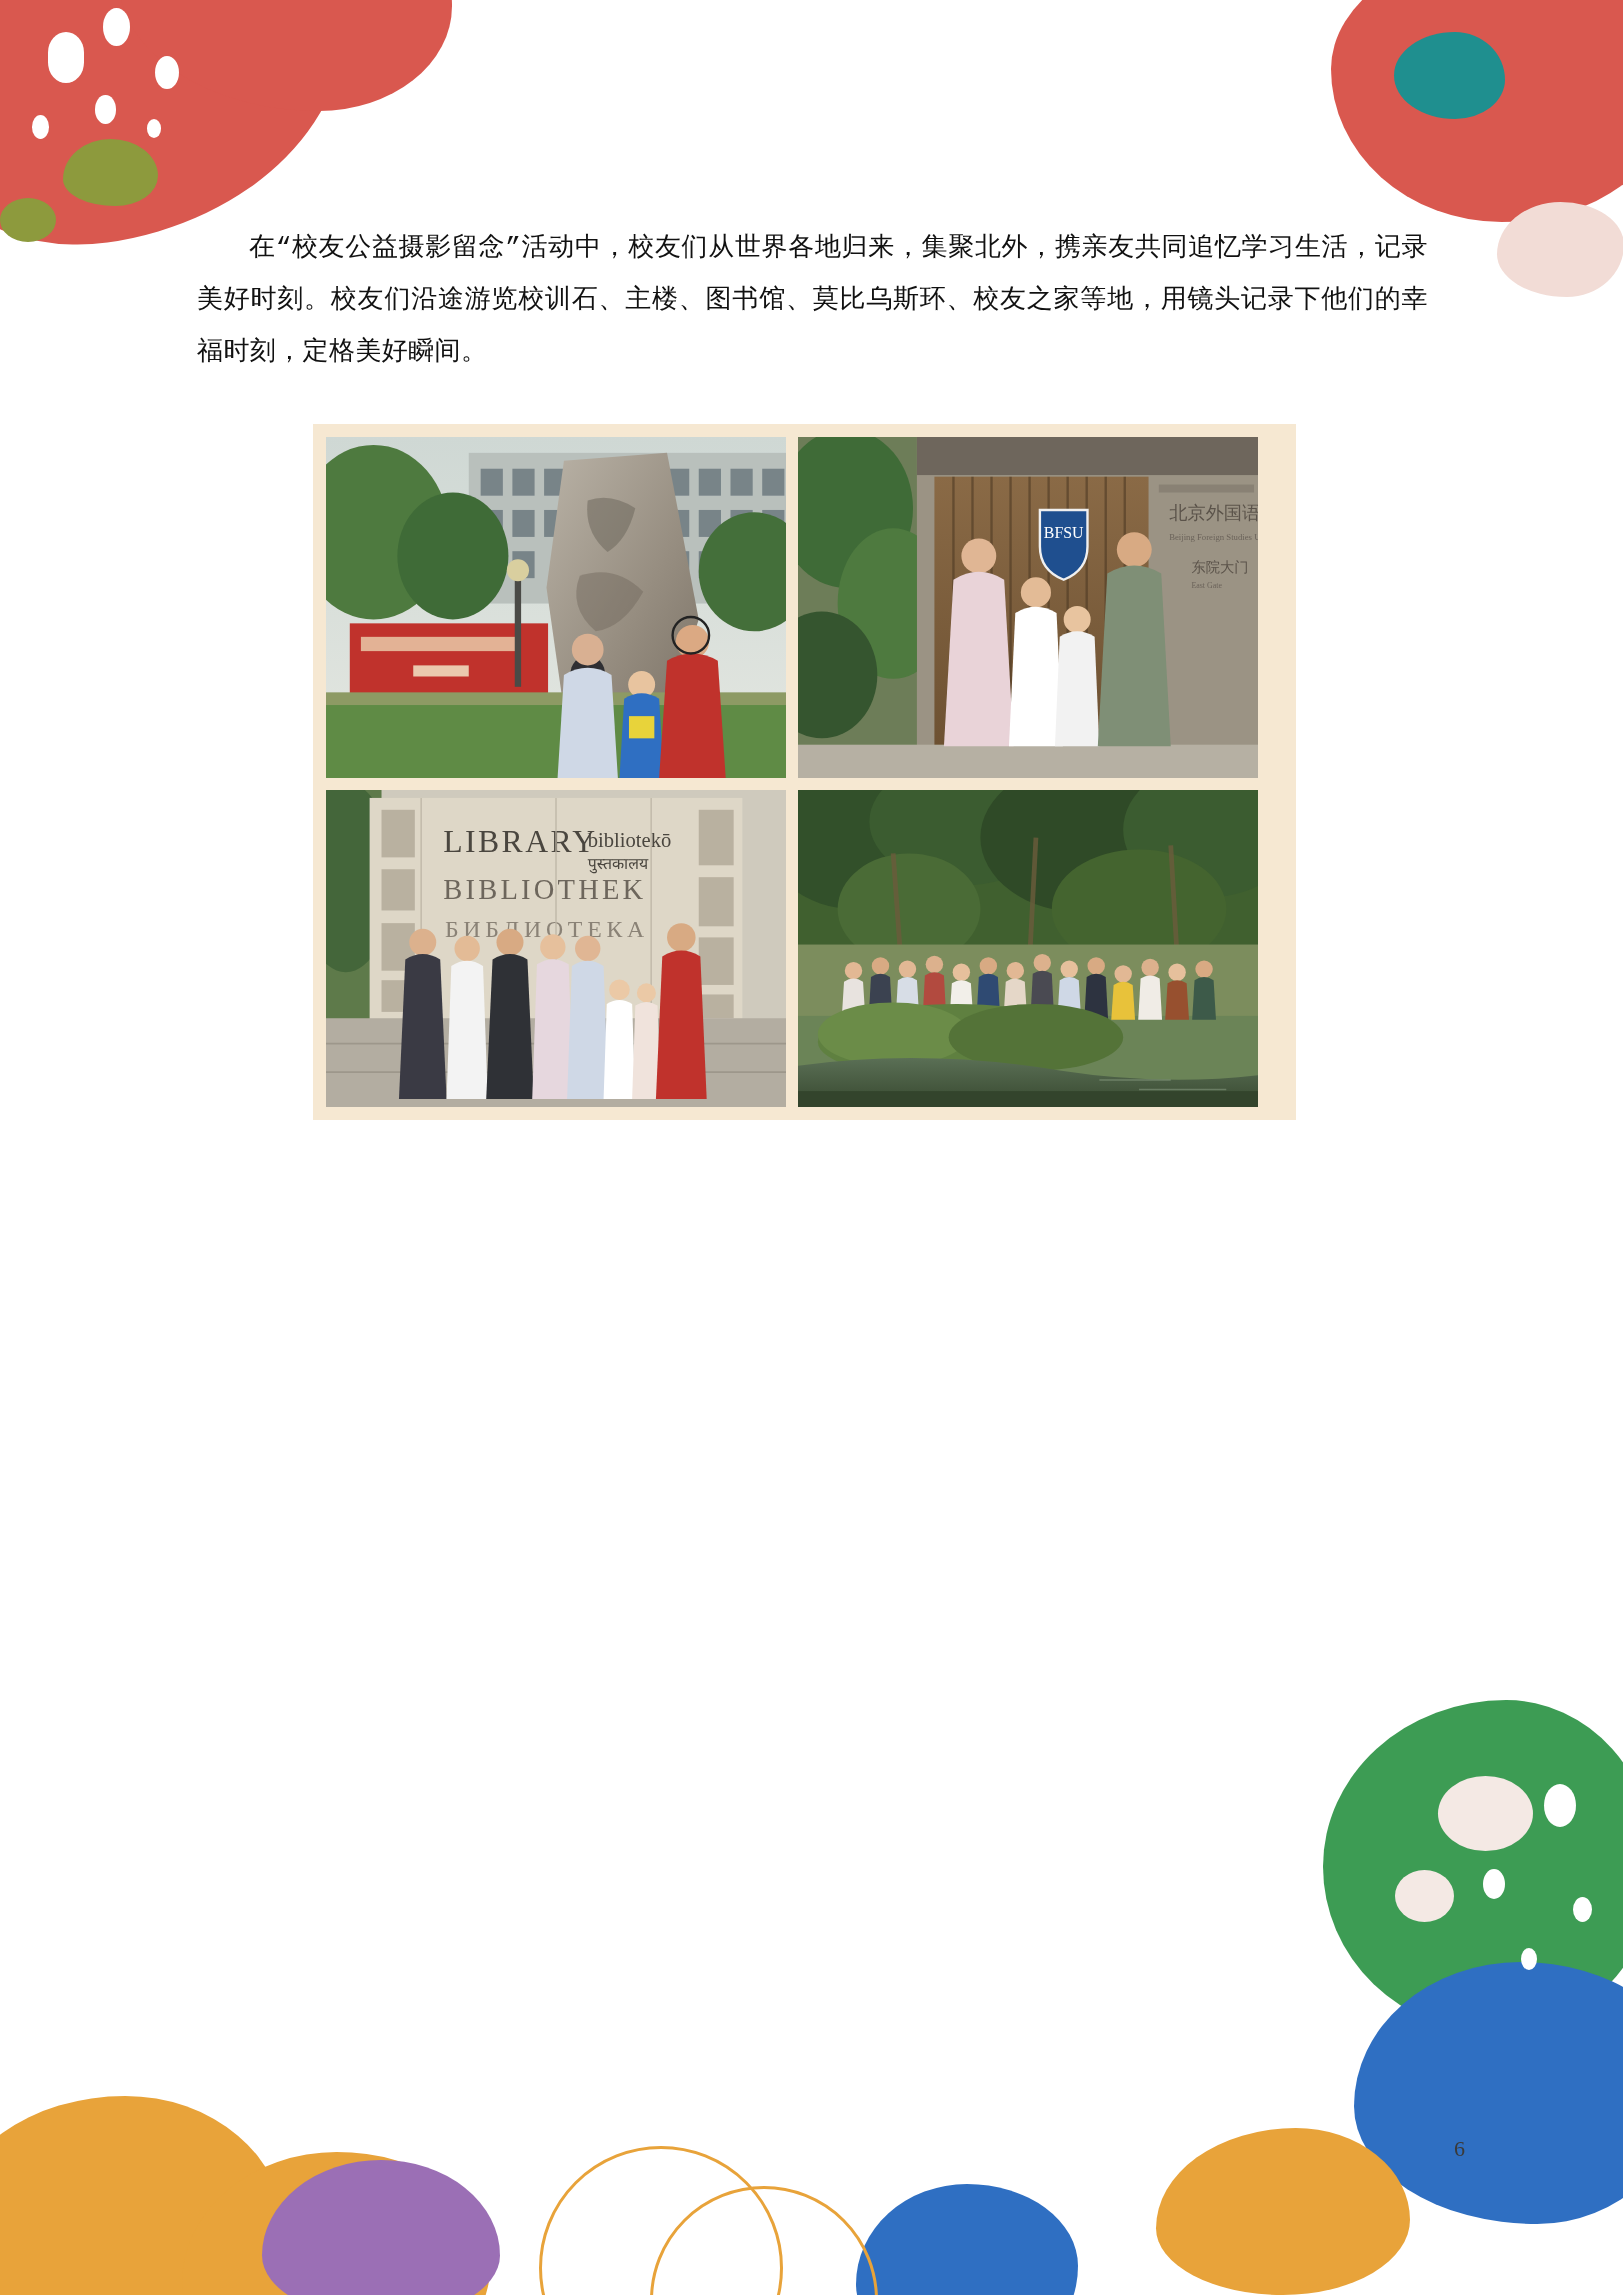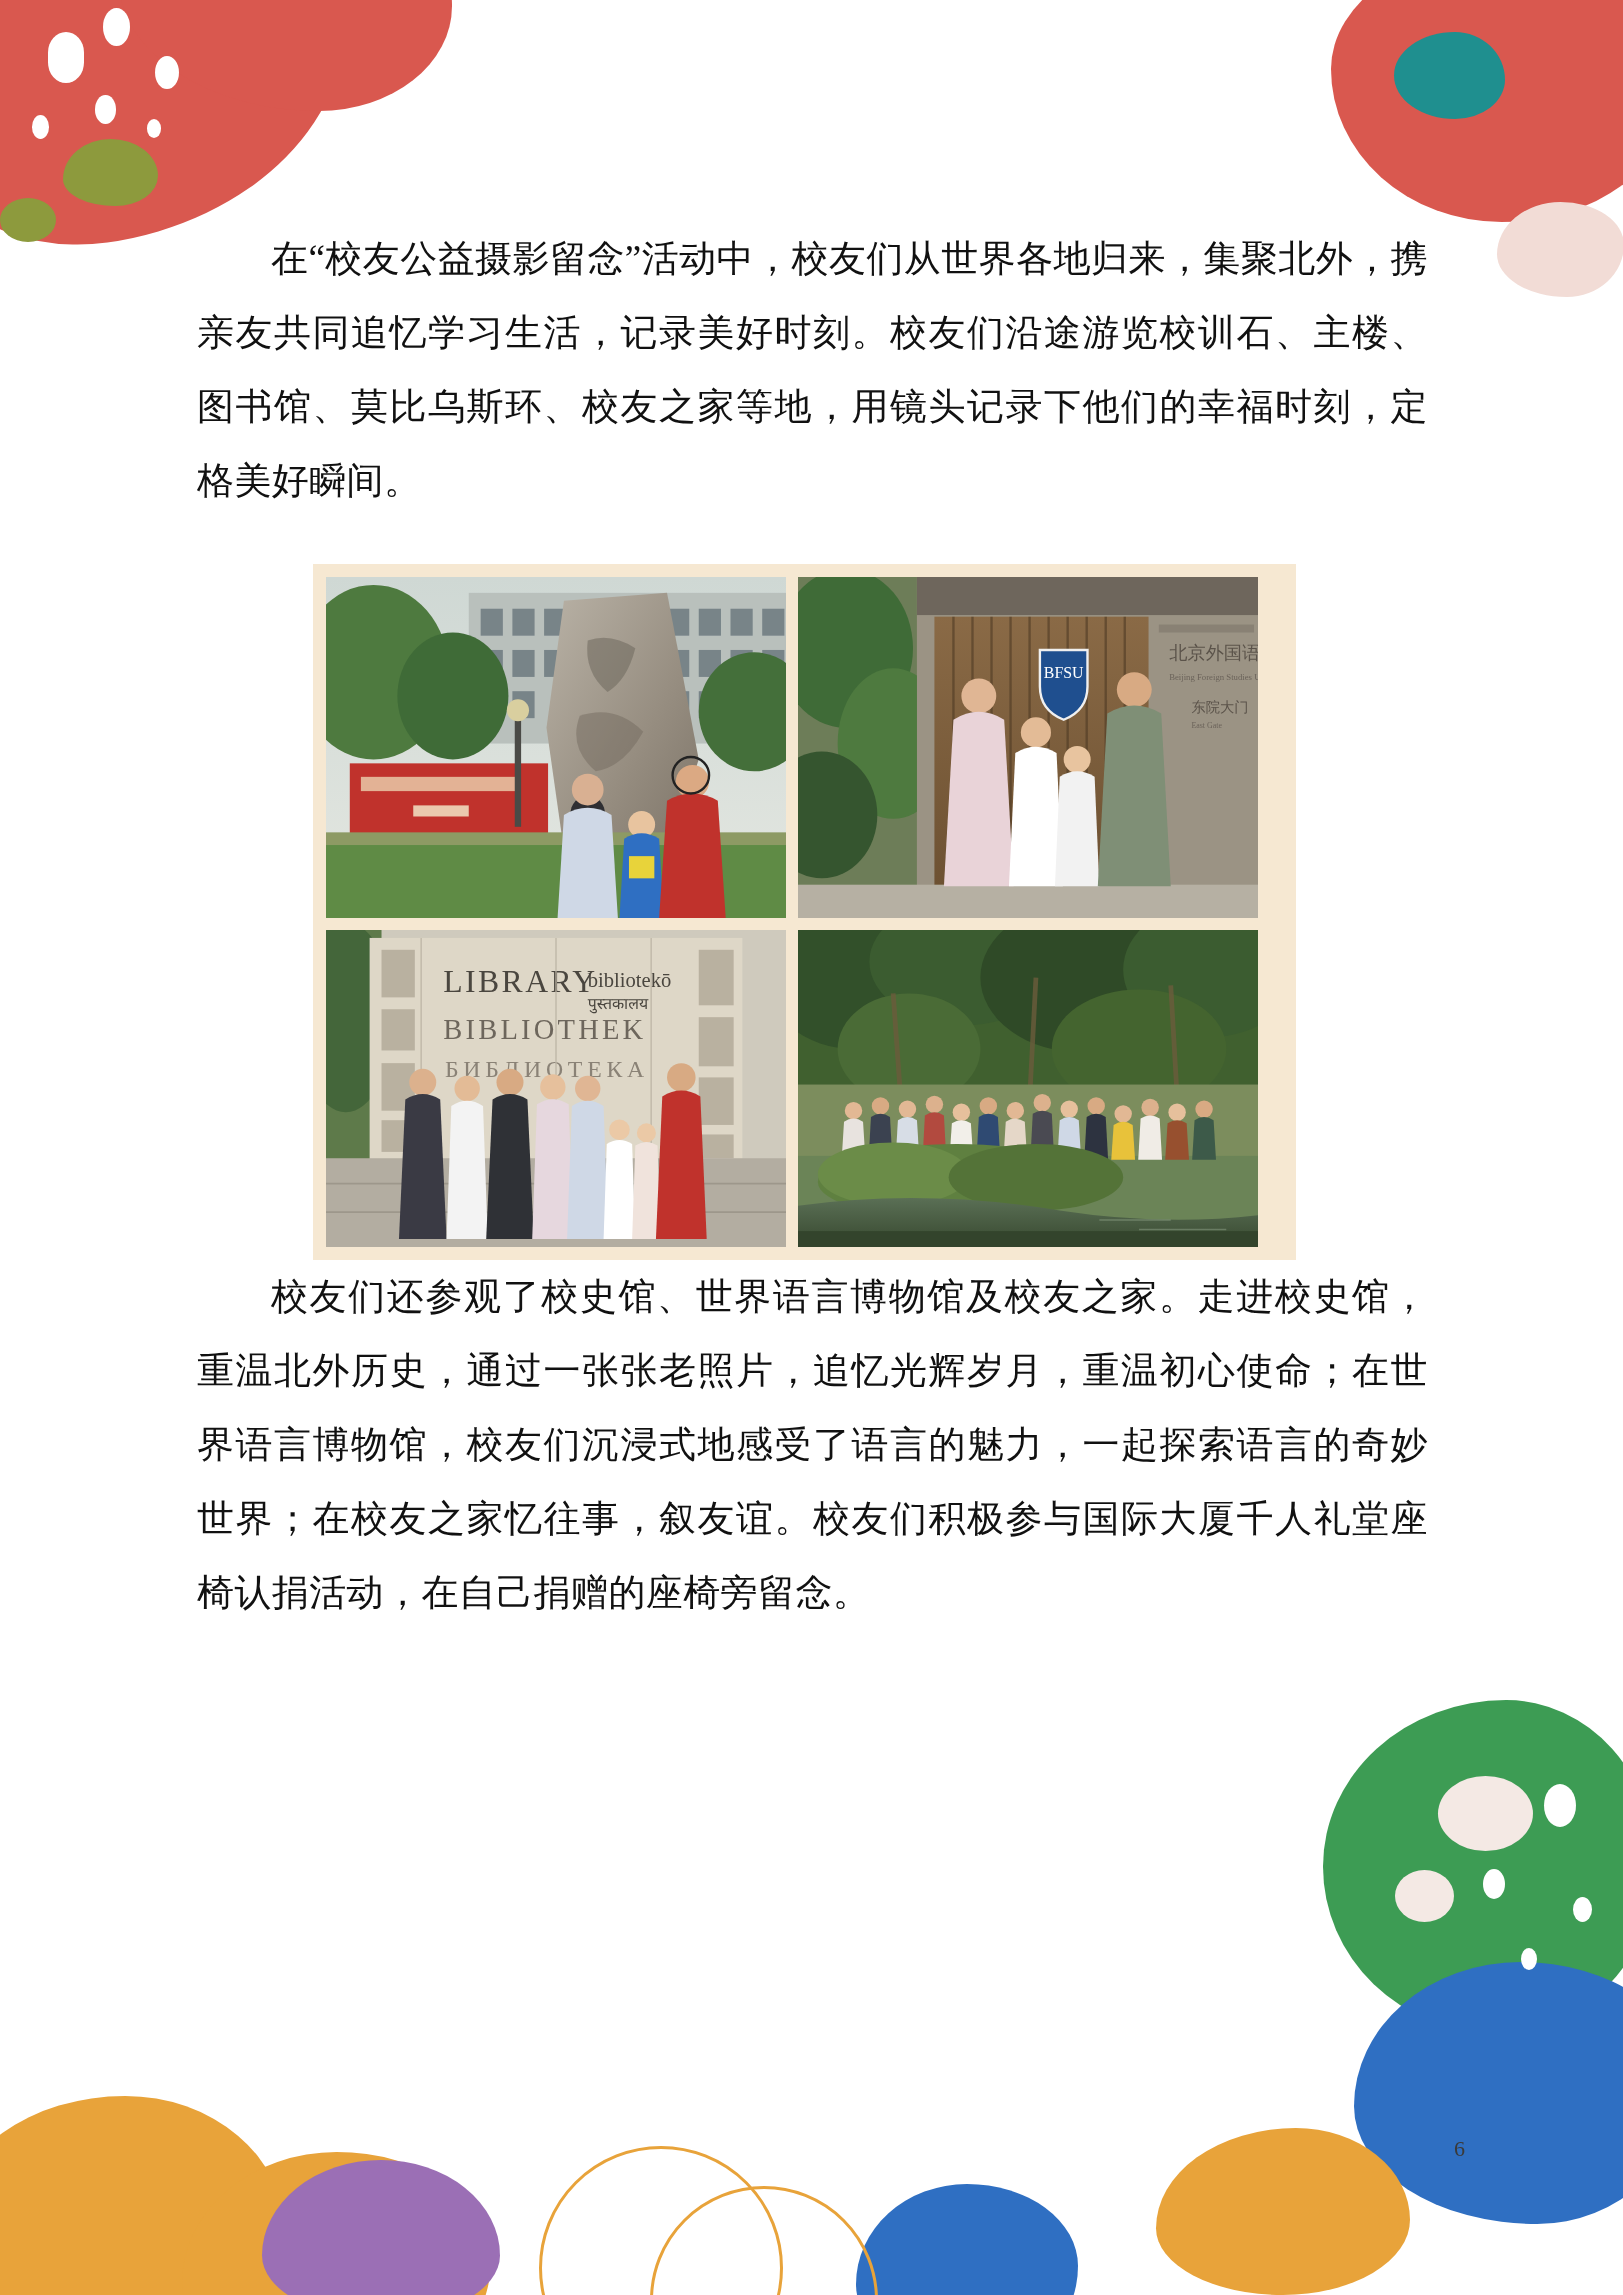--- a/index.html
+++ b/index.html
@@ -183,22 +183,22 @@
     inset: 0;
   }
   .content {
     position: absolute;
     left: 197px;
     top: 222px;
     width: 1231px;
   }
   p.para {
     margin: 0 0 0 0;
-    font-family: Liberation Serif, serif;
-    font-size: 37px;
+    font-family: Liberation Mono, monospace;
+    font-size: 26px;
     line-height: 2.0;
     color: #111111;
     text-align: justify;
     text-indent: 2em;
     letter-spacing: 0.4px;
   }
   .gallery {
     margin: 46px 0 0 116px;
     width: 983px;
     background: #f6e8d2;
@@ -552,18 +552,17 @@
             <g stroke="#8fa389" stroke-width="2" opacity="0.5">
               <line x1="380" y1="366" x2="470" y2="366"></line>
               <line x1="430" y1="378" x2="540" y2="378"></line>
             </g>
           </svg>
         </div>
 
       </div>
     </div>
 
-    <p class="para para2">校友们还参观了校史馆、世界语言博物馆及校友之家。走进校史馆，重温北外历史，通过一张张老照片，追忆光辉岁月，重温初心使命；在世界语言博物馆，校友们沉浸式地感受了语言的魅力，一起探索语言的奇妙世界；在校友之家忆往事，叙友谊。校友们积极参与国际大厦千人礼堂座椅认捐活动，在自己捐赠的座椅旁留念。</p>
   </div>
 
   <div class="page-num">6</div>
 </div>
 
 
 </body></html>

